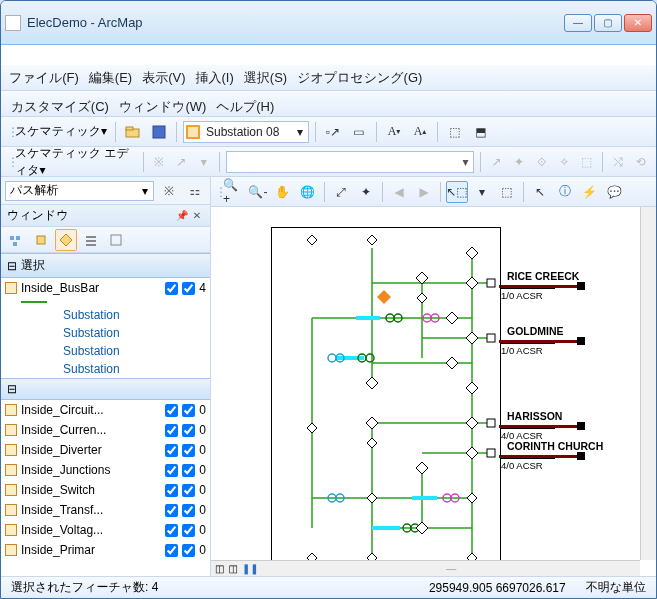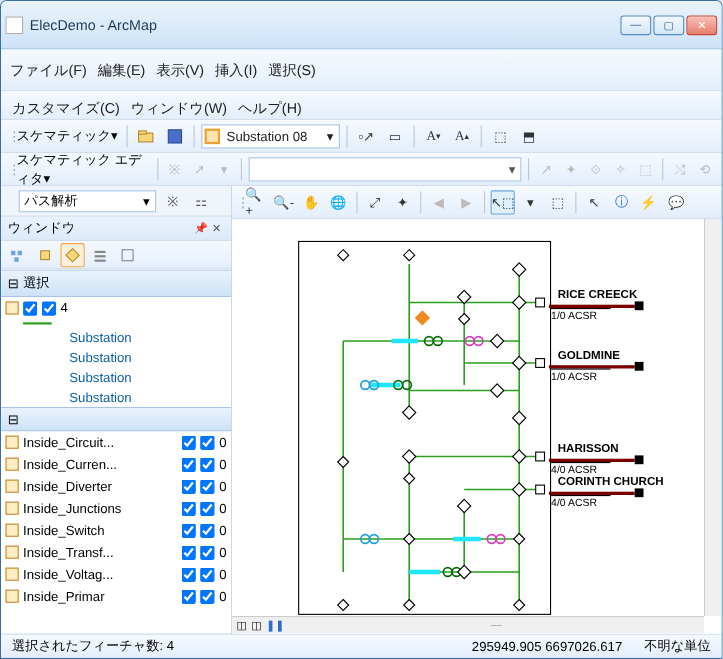--- a/index.html
+++ b/index.html
@@ -3,21 +3,21 @@
 <meta charset="utf-8">
 <style>
   * { box-sizing: border-box; }
   body { margin:0; font-family:"MS PGothic","Meiryo",sans-serif; font-size:12px; background:#d9e6f7; }
   .window { width:657px; height:599px; background:#fff; border:1px solid #3a6ea5; border-radius:6px 6px 0 0; overflow:hidden; display:flex; flex-direction:column; }
   .titlebar { height:44px; background:linear-gradient(#eaf3fc,#cde3f8); display:flex; align-items:center; padding:0 4px; border-bottom:1px solid #8ab7e6; }
   .titlebar .icon { width:16px; height:16px; background:#fff; border:1px solid #b0b0b0; margin-right:6px; }
   .titlebar .title { flex:1; color:#1b3956; font-size:13px; }
   .winbtn { width:28px; height:18px; margin-left:2px; border:1px solid #5a8cc4; border-radius:3px; background:linear-gradient(#f3f8fd,#d5e6f7); display:flex; align-items:center; justify-content:center; color:#2b5b8c; font-size:10px; }
   .winbtn.close { background:linear-gradient(#f8c0b8,#e77e6b); border-color:#c64a35; color:#fff; }
-  .menubar { height:38px; background:linear-gradient(#f6faff,#e4eefb); border-bottom:1px solid #c9d8ea; display:flex; align-items:center; padding:0 8px; gap:10px; font-size:13px; color:#222; }
+  .menubar { height:26px; background:linear-gradient(#f6faff,#e4eefb); border-bottom:1px solid #c9d8ea; display:flex; align-items:center; padding:0 8px; gap:10px; font-size:13px; color:#222;margin-top:20px; }
   .menubar2 { height:26px; background:linear-gradient(#f6faff,#e4eefb); border-bottom:1px solid #c9d8ea; display:flex; align-items:flex-end; padding:0 10px; gap:10px; font-size:13px; color:#222; }
   .menu-item { cursor:default; }
   .toolbar { height:30px; background:linear-gradient(#f6faff,#e4eefb); border-bottom:1px solid #c9d8ea; display:flex; align-items:center; padding:0 6px; gap:4px; font-size:12px; color:#222; }
   .tb-sep { width:1px; height:20px; background:#b8c7da; margin:0 2px; }
   .tb-label { color:#000; margin-right:2px; }
   .tb-btn { width:22px; height:22px; border:1px solid transparent; border-radius:2px; display:flex; align-items:center; justify-content:center; font-size:12px; color:#333; }
   .dropdown { display:flex; align-items:center; height:22px; border:1px solid #a7c3e6; background:#fff; }
   .dropdown.small { width:300px; }
   .dropdown .dd-text { flex:1; padding:0 4px; }
   .dropdown .dd-arrow { width:16px; text-align:center; color:#555; }
@@ -48,21 +48,21 @@
   .map-scroll { position:absolute; right:0; top:0; bottom:16px; width:16px; background:#f0f0f0; border-left:1px solid #ccc; }
   .map-scroll-h { position:absolute; left:0; right:16px; bottom:0; height:16px; background:#f0f0f0; border-top:1px solid #ccc; display:flex; align-items:center; gap:4px; padding-left:4px; font-size:10px; }
   .canvas { position:absolute; left:0; top:10px; right:16px; bottom:16px; }
   .diagram-frame { position:absolute; left:60px; top:10px; width:230px; height:340px; border:1px solid #000; }
   .lbl { position:absolute; font-weight:bold; font-size:10.5px; color:#000; }
   .lbl.sub { position:absolute; font-size:9.5px; font-weight:normal; color:#000; border-top:1px solid #000; padding-top:1px; }
   .osq { width:8px; height:8px; background:#000; }
   .status { height:22px; background:linear-gradient(#f6faff,#e4eefb); border-top:1px solid #c9d8ea; display:flex; align-items:center; padding:0 10px; font-size:12px; gap:20px; }
   .status .s1 { flex:1; }
   svg { display:block; }
-  .toc-combo { height:28px; display:flex; align-items:center; padding:0 16px; background:#f0f5fc; border-bottom:1px solid #c9d8ea; gap:4px; }
+  .toc-combo { height:28px; display:flex; align-items:center; padding:0 4px; background:#f0f5fc; border-bottom:1px solid #c9d8ea; gap:4px; }
   .toc-combo .cc { flex:1; border:1px solid #a7c3e6; background:#fff; height:20px; display:flex; align-items:center; }
   .toc-combo .ct { flex:1; padding:0 4px; }
   .toc-combo .ca { width:16px;text-align:center;}
   .ptb { width:22px; height:22px; display:flex; align-items:center; justify-content:center; color:#555; }
   .hl { border:1px solid #6aa4df; background:#dff0ff; border-radius:2px; }
 </style>
 </head>
 <body>
 
 <div class="window">
@@ -74,20 +74,21 @@
     <div class="winbtn">▢</div>
     <div class="winbtn close">✕</div>
   </div>
 
   <div class="menubar">
     <span class="menu-item">ファイル(F)</span>
     <span class="menu-item">編集(E)</span>
     <span class="menu-item">表示(V)</span>
     <span class="menu-item">挿入(I)</span>
     <span class="menu-item">選択(S)</span>
+    <span class="menu-item">ジオプロセシング(G)</span>
   </div>
   <div class="menubar2">
     <span class="menu-item">カスタマイズ(C)</span>
     <span class="menu-item">ウィンドウ(W)</span>
     <span class="menu-item">ヘルプ(H)</span>
   </div>
 
   <div class="toolbar">
     <span style="width:4px;color:#8aa;">⋮</span>
     <span class="tb-label">スケマティック▾</span>
@@ -191,20 +192,21 @@
             </svg>
           </div>
       </div>
       <div class="toc-tree">
         <div class="tree-hdr">
           <span>⊟</span>
           <span>選択</span>
         </div>
         <div class="tree-item">
           <div class="lyr-swatch"></div>
+          <span class="nm">Inside_BusBar</span>
           <input type="checkbox" checked="" style="">
           <input type="checkbox" checked="" style="">
           <span>4</span>
         </div>
         <div class="tree-item" style="padding-left:20px;">
           <div style="width:26px;height:2px;background:#2aa01e;"></div>
         </div>
         <a class="sub-link"><span class="dot-ic" style="display:inline-block;vertical-align:middle;margin-right:4px;"><span class="d"></span></span><span>Substation</span></a>
         <a class="sub-link"><span class="dot-ic" style="display:inline-block;vertical-align:middle;margin-right:4px;"><span class="d"></span></span><span>Substation</span></a>
         <a class="sub-link"><span class="dot-ic" style="display:inline-block;vertical-align:middle;margin-right:4px;"><span class="d"></span></span><span>Substation</span></a>

